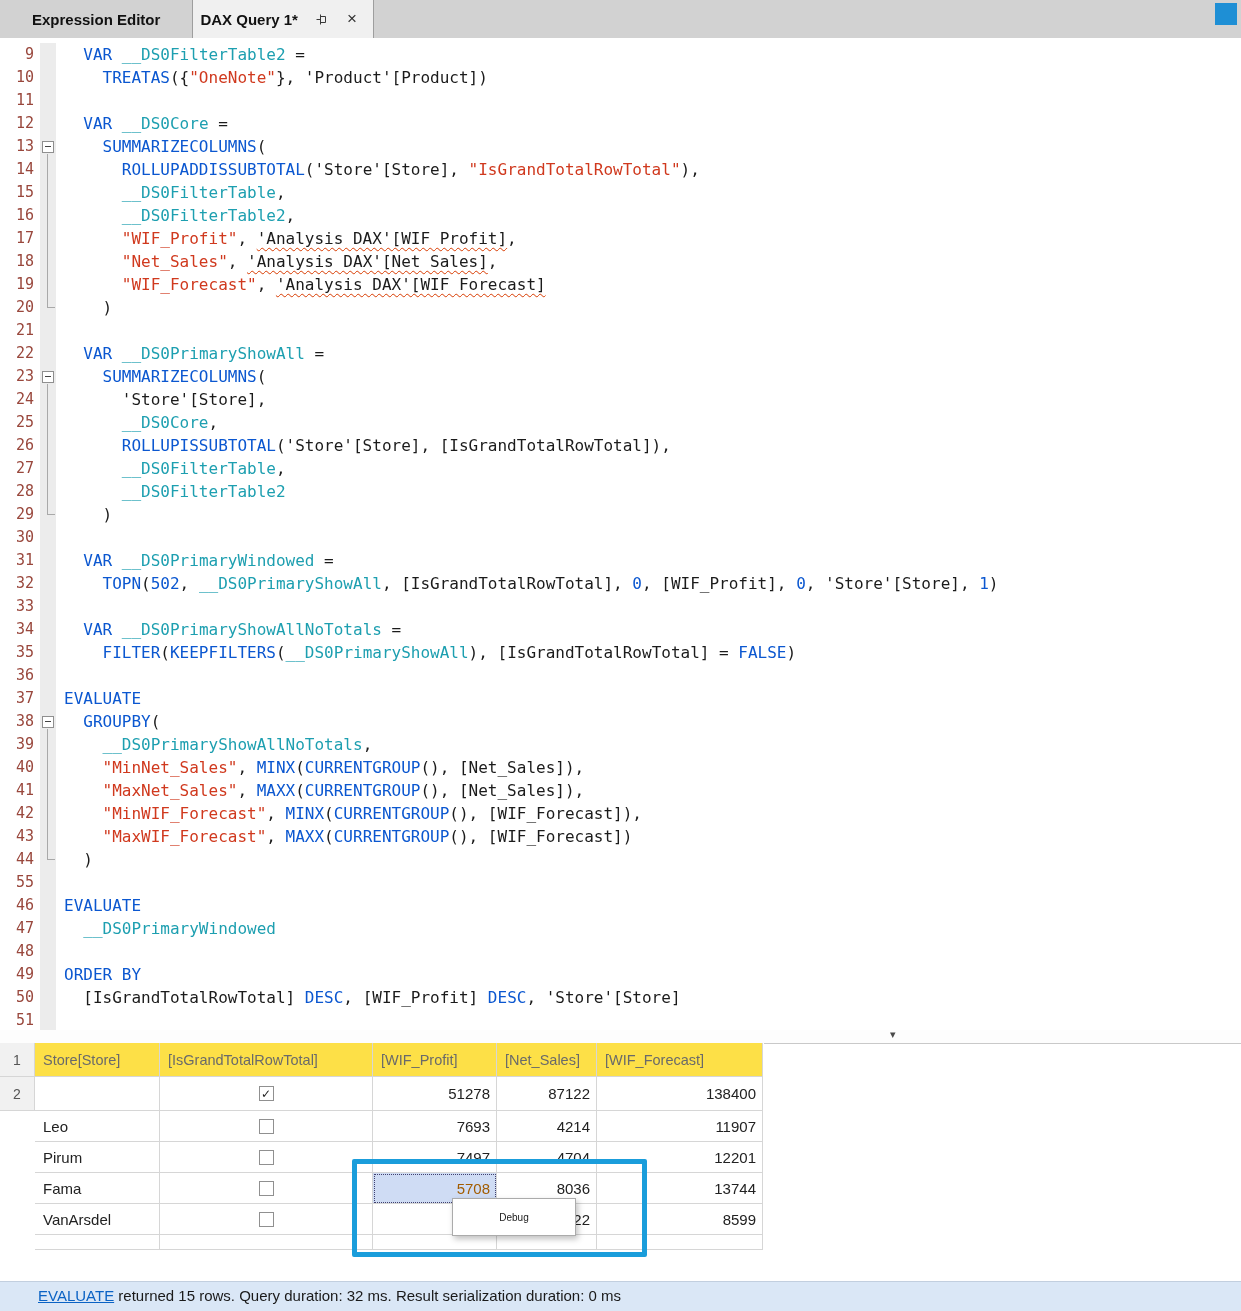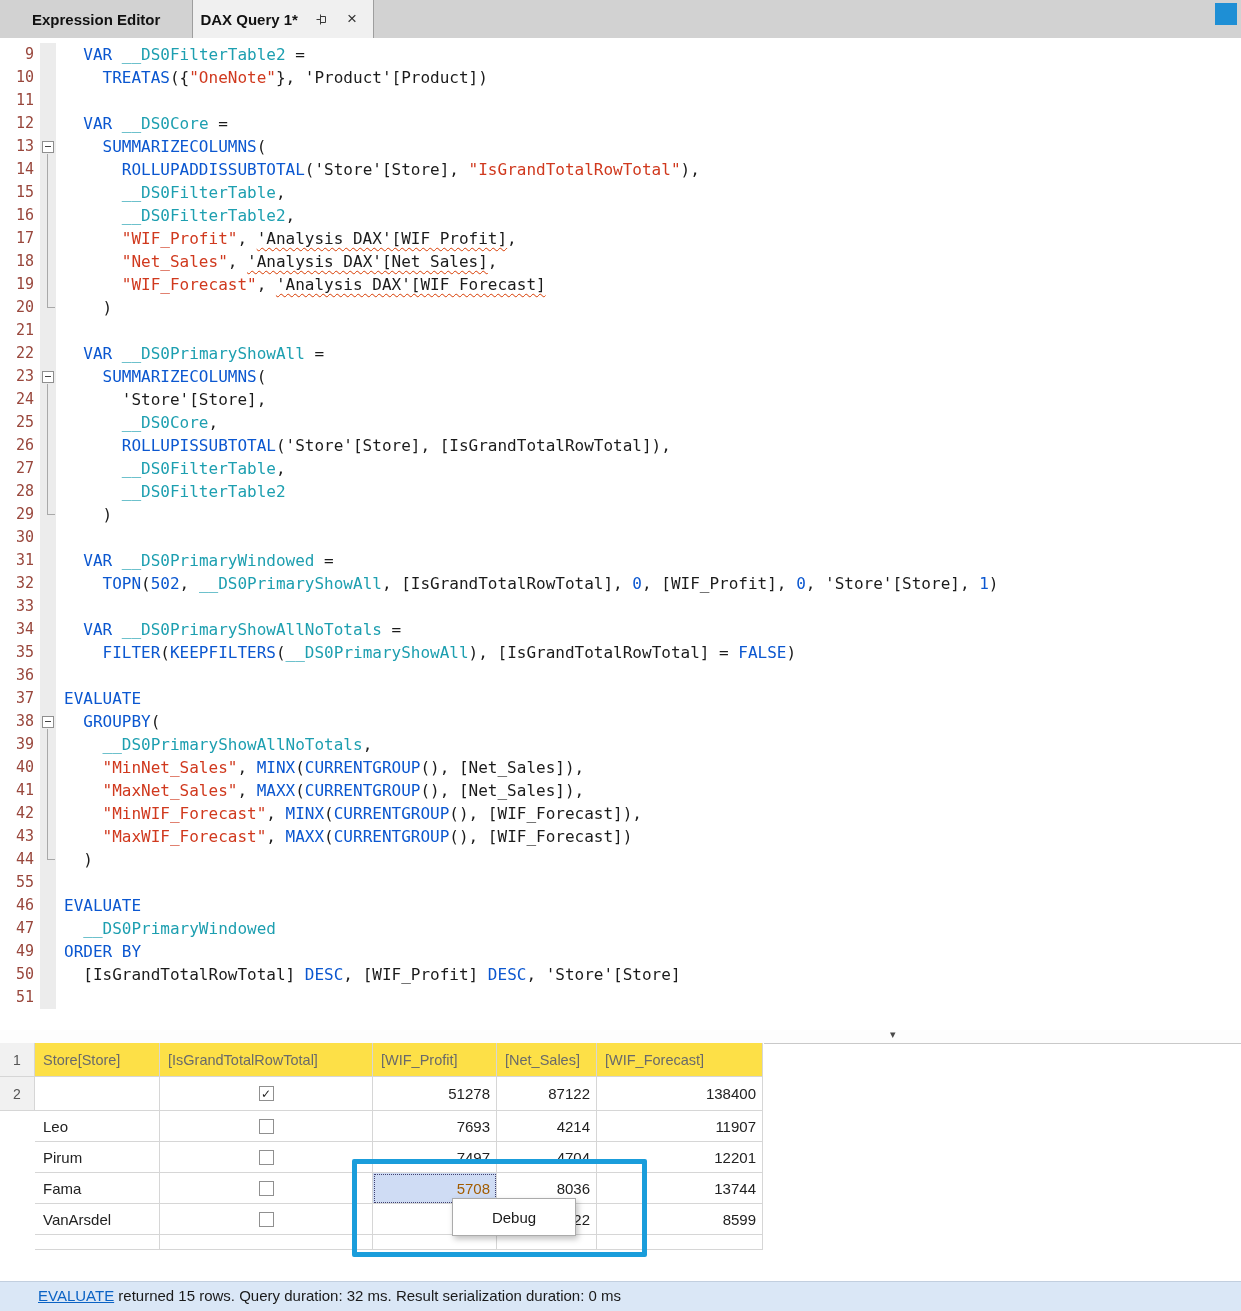--- a/index.html
+++ b/index.html
@@ -60,21 +60,21 @@
   .c-sales{width:100px;flex:none;justify-content:flex-end;padding-right:6px;}
   .c-forecast{width:166px;flex:none;justify-content:flex-end;padding-right:6px;}
   .checkbox{width:15px;height:15px;box-sizing:border-box;border:1px solid #909090;background:#fff;
             display:flex;align-items:center;justify-content:center;font-size:12px;color:#222;line-height:1;}
   .sel{background:var(--selected-cell-bg,#cfdcf4);outline:1px dotted #40406e;outline-offset:-2px;
        color:var(--selected-cell-text,#a25c00);}
 
   
   .popup{position:absolute;left:452px;top:1198px;width:122px;height:36px;background:#fff;
          border:1px solid #ababab;box-shadow:2px 3px 6px rgba(0,0,0,.25);
-         display:flex;align-items:center;justify-content:center;font-size:15px;color:#1a1a1a;z-index:5;}
+         display:flex;align-items:center;justify-content:center;font-size:10px;color:#1a1a1a;z-index:5;}
   .callout{position:absolute;left:352px;top:1159px;width:285px;height:88px;
            border:5px solid var(--callout,#1a9ddb);border-radius:2px;z-index:6;pointer-events:none;}
 
   
   .statusbar{position:absolute;left:0;right:0;top:1281px;height:40px;background:var(--status-bg,#dae7f6);
              border-top:1px solid #c2cfdf;box-sizing:border-box;font-size:15px;color:#1a1a1a;
              line-height:28px;padding-left:38px;}
   .status-link{color:var(--link,#0a62c4);text-decoration:underline;}
 </style>
 </head>
@@ -343,20 +343,25 @@
           <div class="ln">46</div>
           <div class="fold"></div>
           <div class="codeline"><span class="tk-k">EVALUATE</span></div>
         </div>
         <div class="line">
           <div class="ln">47</div>
           <div class="fold"></div>
           <div class="codeline"><span class="tk-p">  </span><span class="tk-v">__DS0PrimaryWindowed</span></div>
         </div>
         <div class="line">
+          <div class="ln">48</div>
+          <div class="fold"></div>
+          <div class="codeline"></div>
+        </div>
+        <div class="line">
           <div class="ln">49</div>
           <div class="fold"></div>
           <div class="codeline"><span class="tk-k">ORDER BY</span></div>
         </div>
         <div class="line">
           <div class="ln">50</div>
           <div class="fold"></div>
           <div class="codeline"><span class="tk-p">  [IsGrandTotalRowTotal] </span><span class="tk-k">DESC</span><span class="tk-p">, [WIF_Profit] </span><span class="tk-k">DESC</span><span class="tk-p">, 'Store'[Store]</span></div>
         </div>
         <div class="line">

